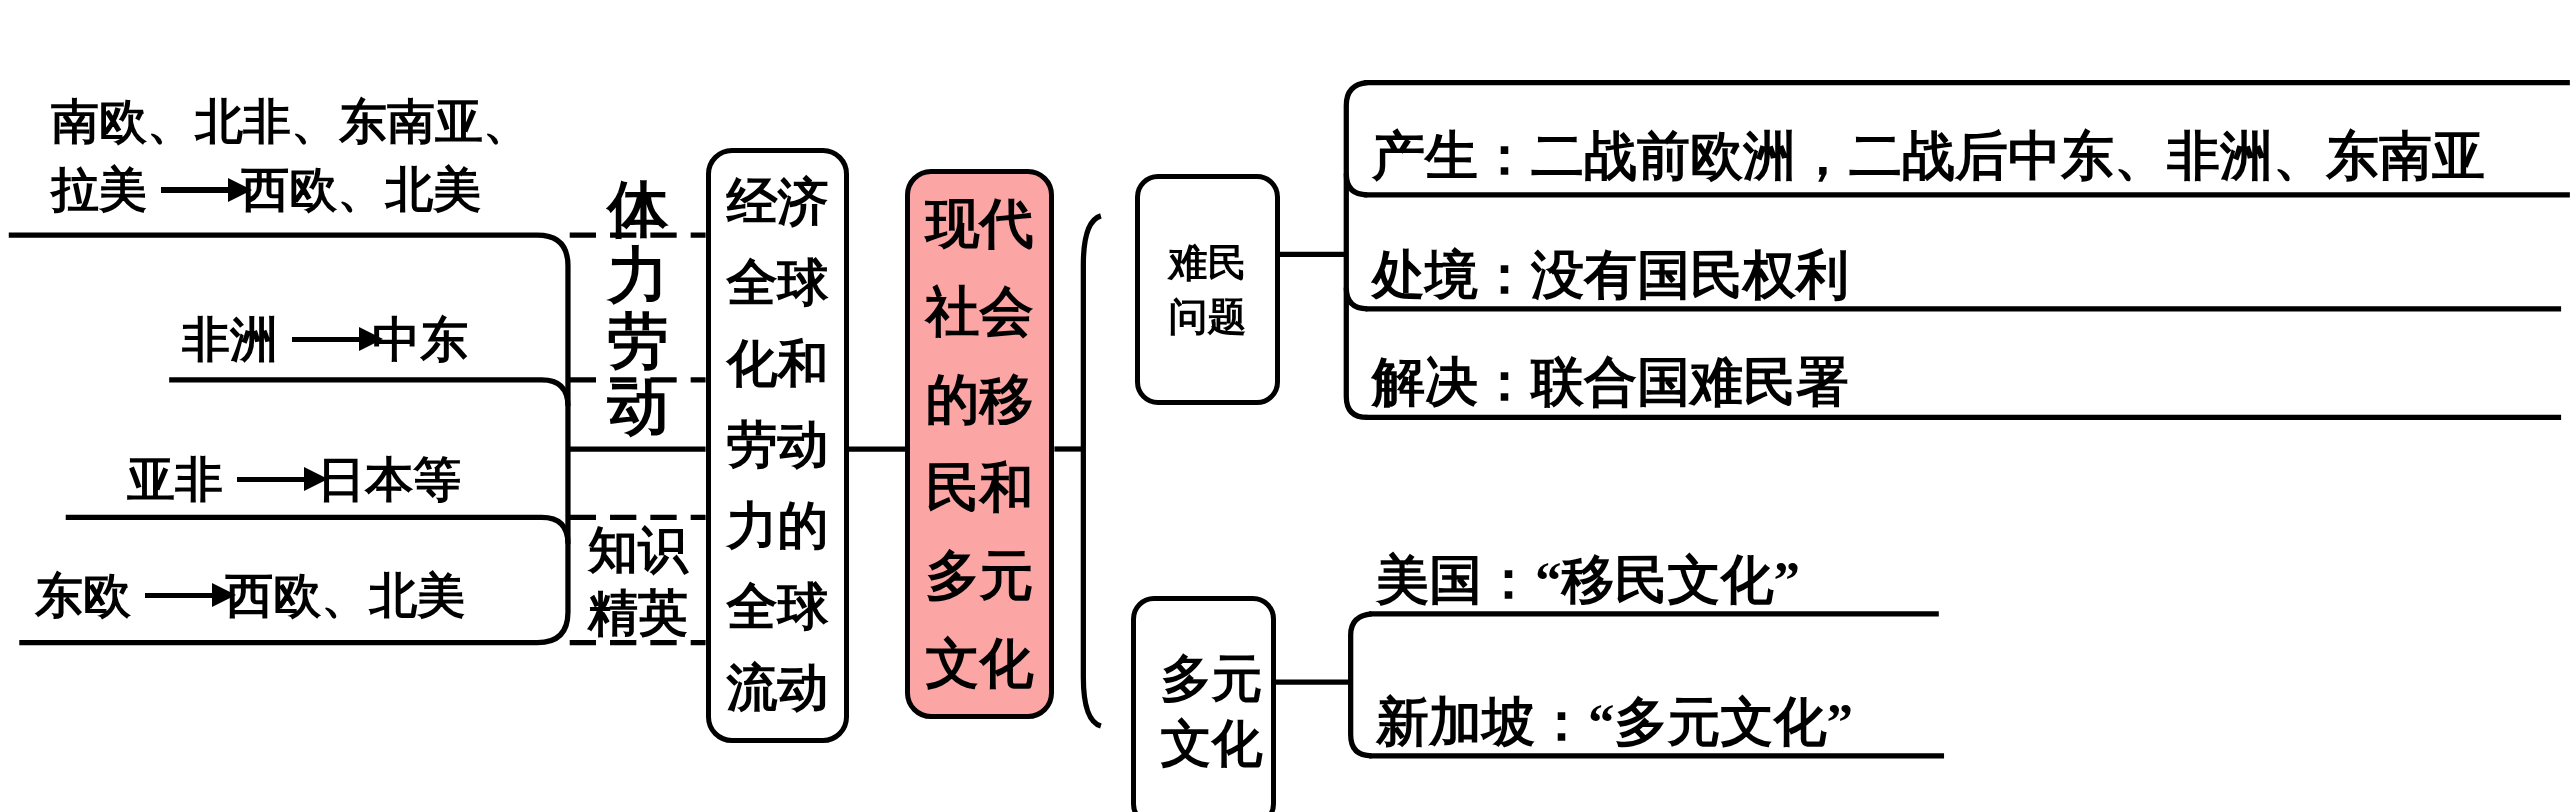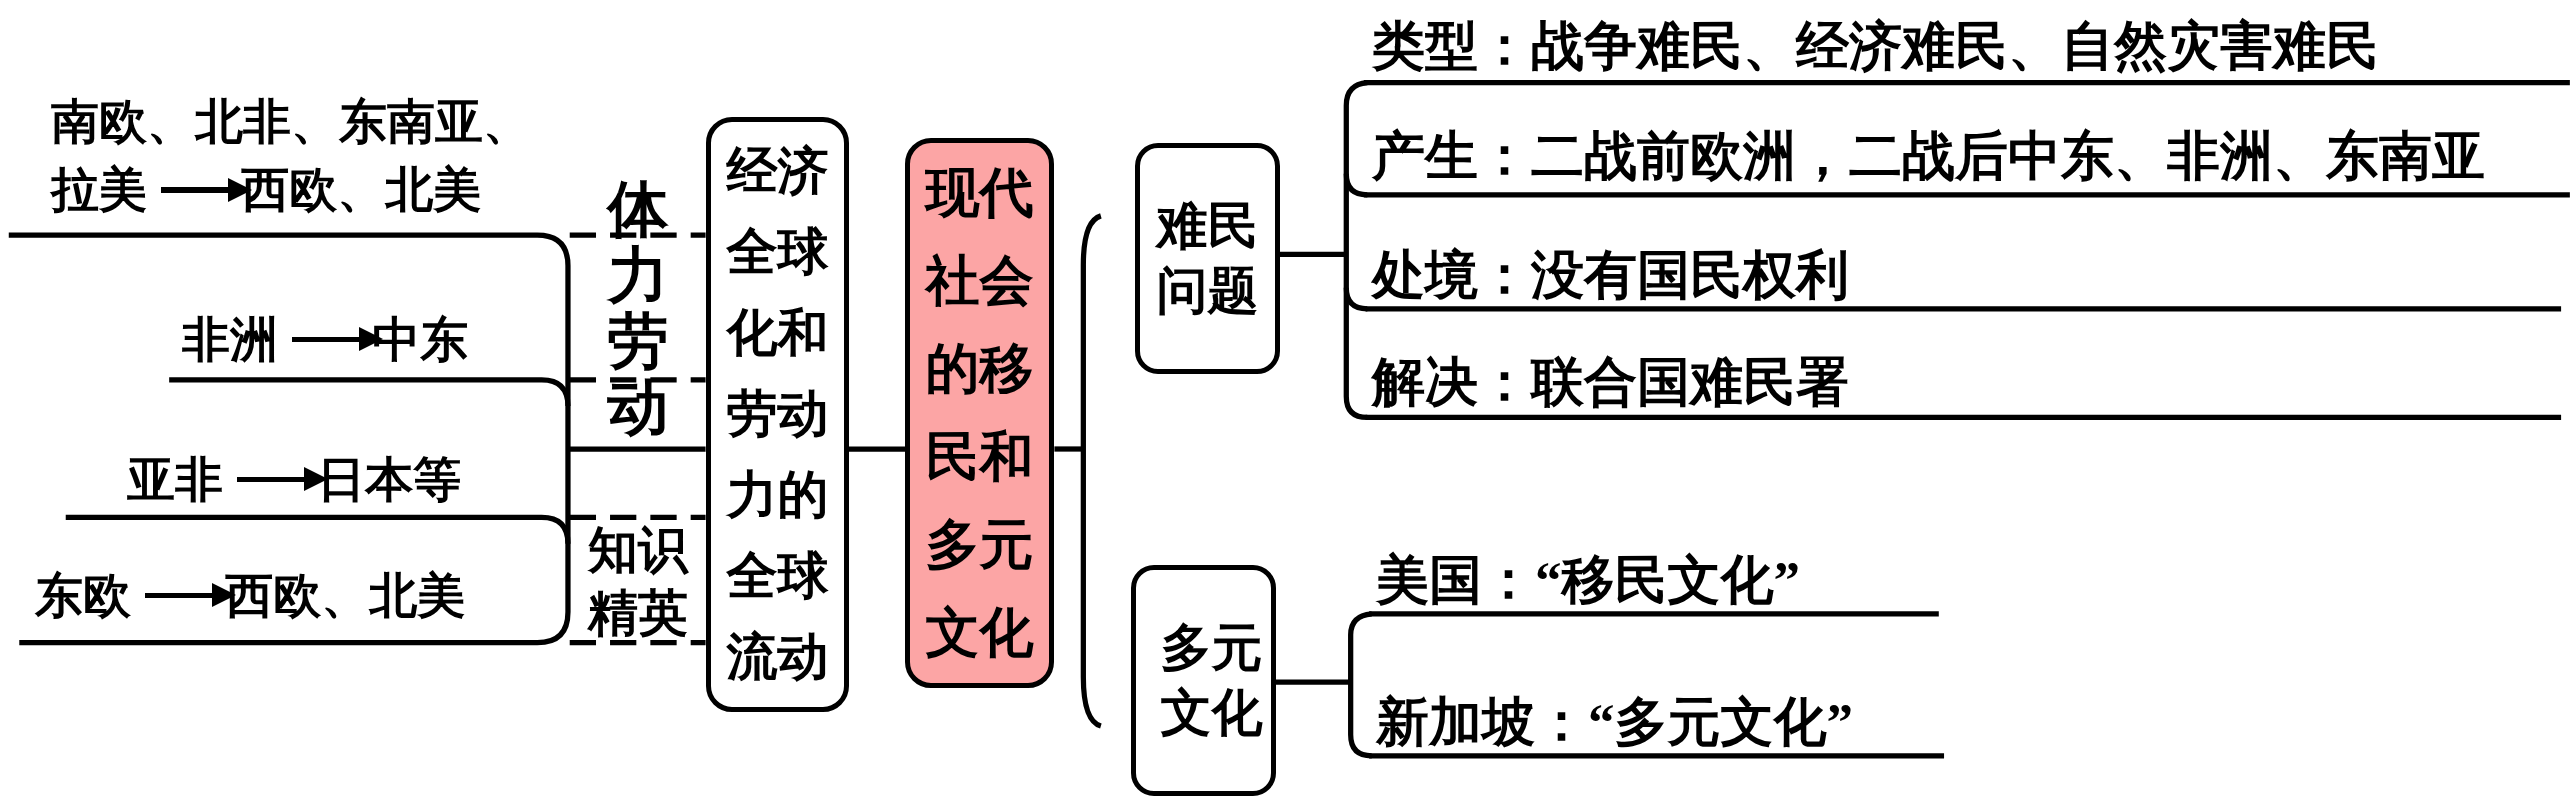--- a/index.html
+++ b/index.html
@@ -54,20 +54,21 @@
   }
   .node-box {
     position: absolute;
     box-sizing: border-box;
     border: 5.3px solid #000;
     border-radius: 26px;
     background: #ffffff;
     display: flex;
     align-items: center;
     justify-content: center;
+    margin-top: 31px;
   }
   .wrap2 {
     
     word-break: break-all;
     line-break: anywhere;
     text-align: center;
   }
   .dashed-label {
     position: absolute;
     display: flex;
@@ -158,28 +159,27 @@
 
   <div class="node-box" style="left:706px; top:117px; width:143px; height:595px;">
     <div class="wrap2" style="width:107px; font-size:51px; line-height:81px;">经济全球化和劳动力的全球流动</div>
   </div>
 
   <div class="node-box" style="left:905px; top:138px; width:149px; height:550px; background:#fca5a5;">
     <div class="wrap2" style="width:112px; font-size:54px; line-height:88px;">现代社会的移民和多元文化</div>
   </div>
 
   <div class="node-box" style="left:1135px; top:143px; width:145px; height:231px; border-radius:23px;">
-    <div class="wrap2" style="width:107px; font-size:51px; line-height:65px;">难民问题</div>
+    <div class="wrap2" style="width:107px; font-size:39px; line-height:54px;">难民问题</div>
   </div>
 
   <div class="node-box" style="left:1131px; top:565px; width:145px; height:231px; border-radius:23px;padding-left:16px;">
     <div class="wrap2" style="width:107px; font-size:51px; line-height:65px;">多元文化</div>
   </div>
 
-  <div class="rightline" style="left:1372px; top:16px;">类型：战争难民、经济难民、自然灾害难民</div>
   <div class="rightline" style="left:1372px; top:130px;font-family:Liberation Mono, monospace;">产生：二战前欧洲，二战后中东、非洲、东南亚</div>
   <div class="rightline" style="left:1372px; top:245px;">处境：没有国民权利</div>
   <div class="rightline" style="left:1372px; top:352px;">解决：联合国难民署</div>
 
   <div class="rightline" style="left:1376px; top:550px;">美国：“移民文化”</div>
   <div class="rightline" style="left:1376px; top:692px;">新加坡：“多元文化”</div>
 
 </div>
 
 

